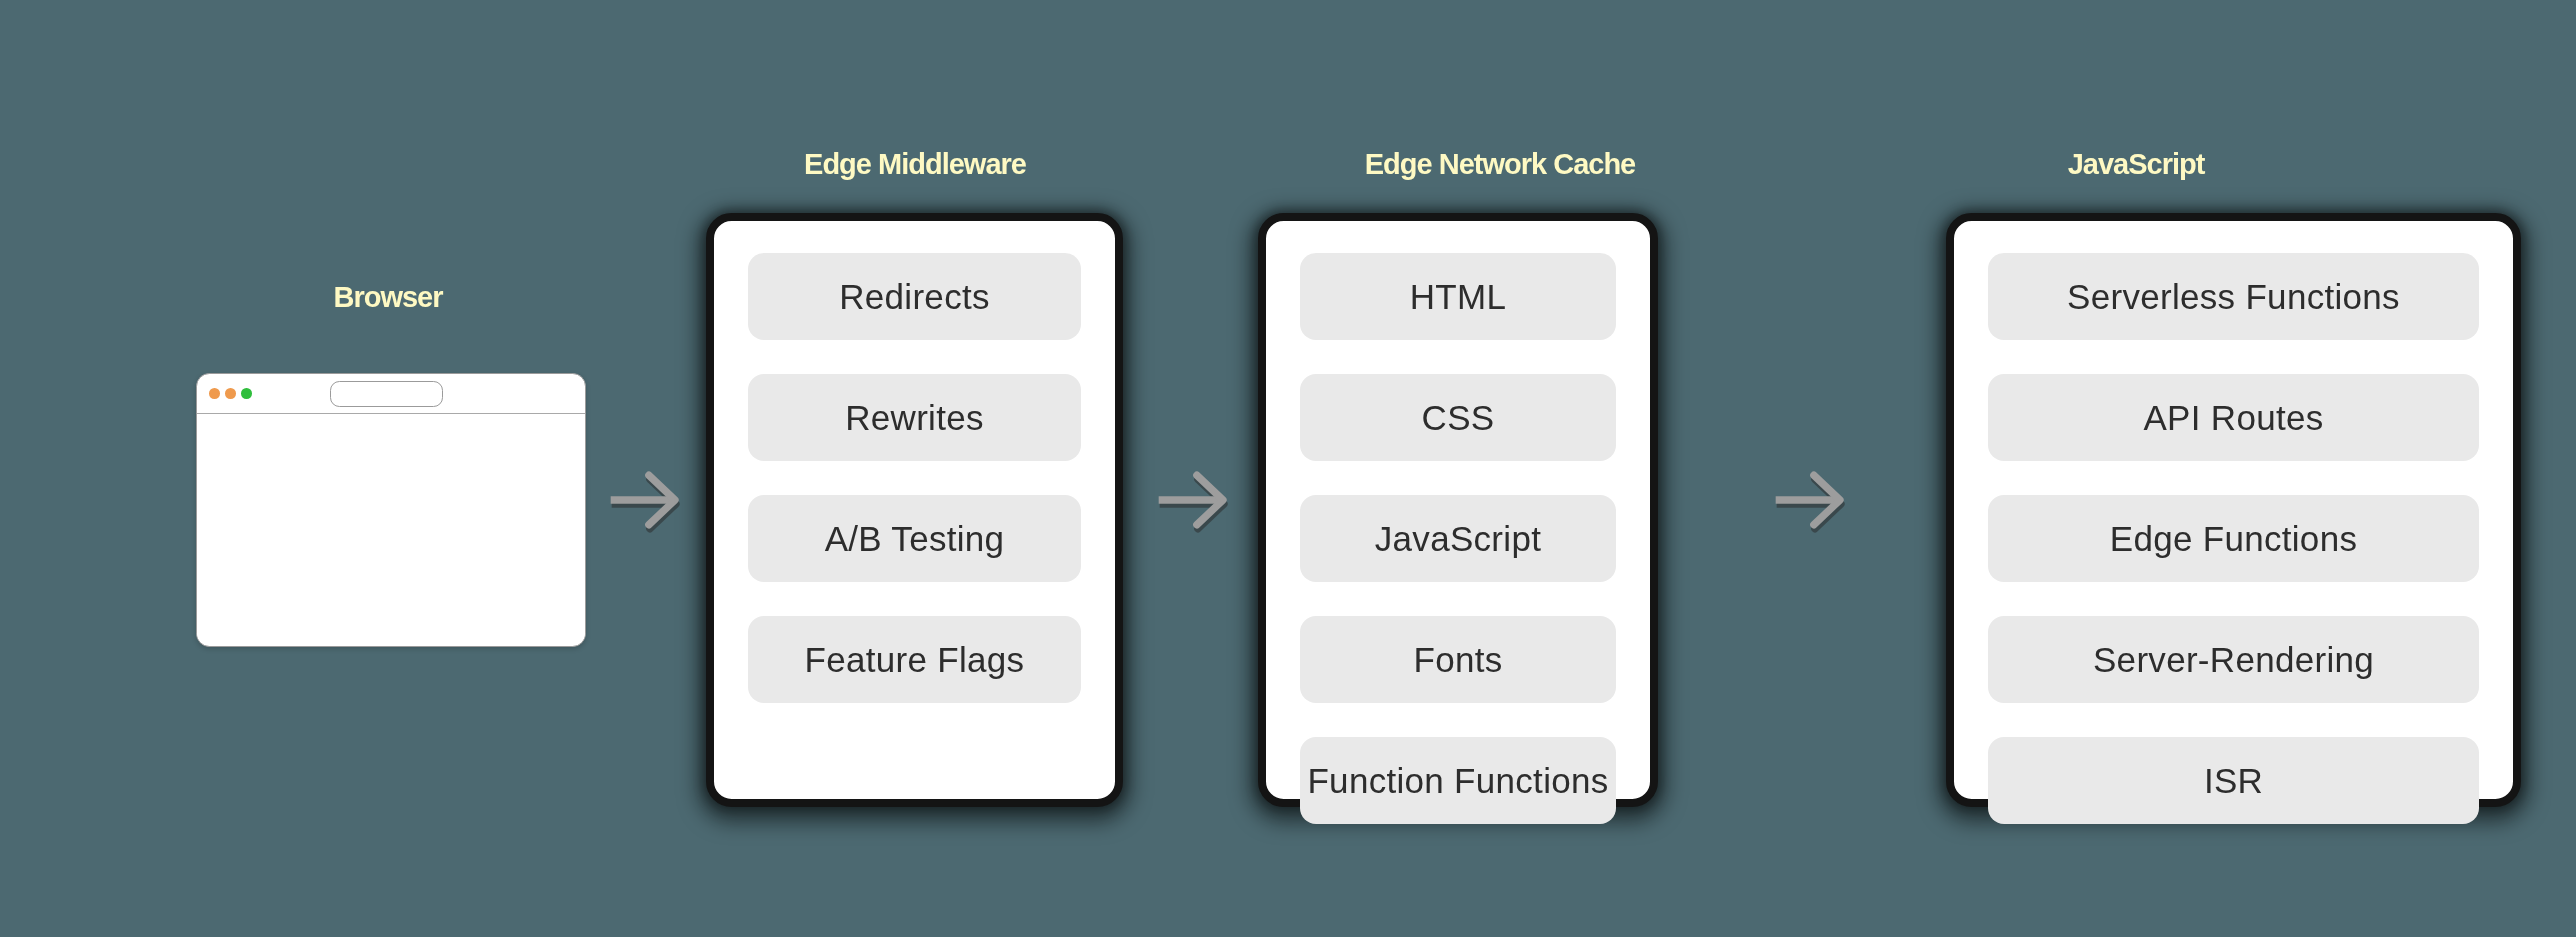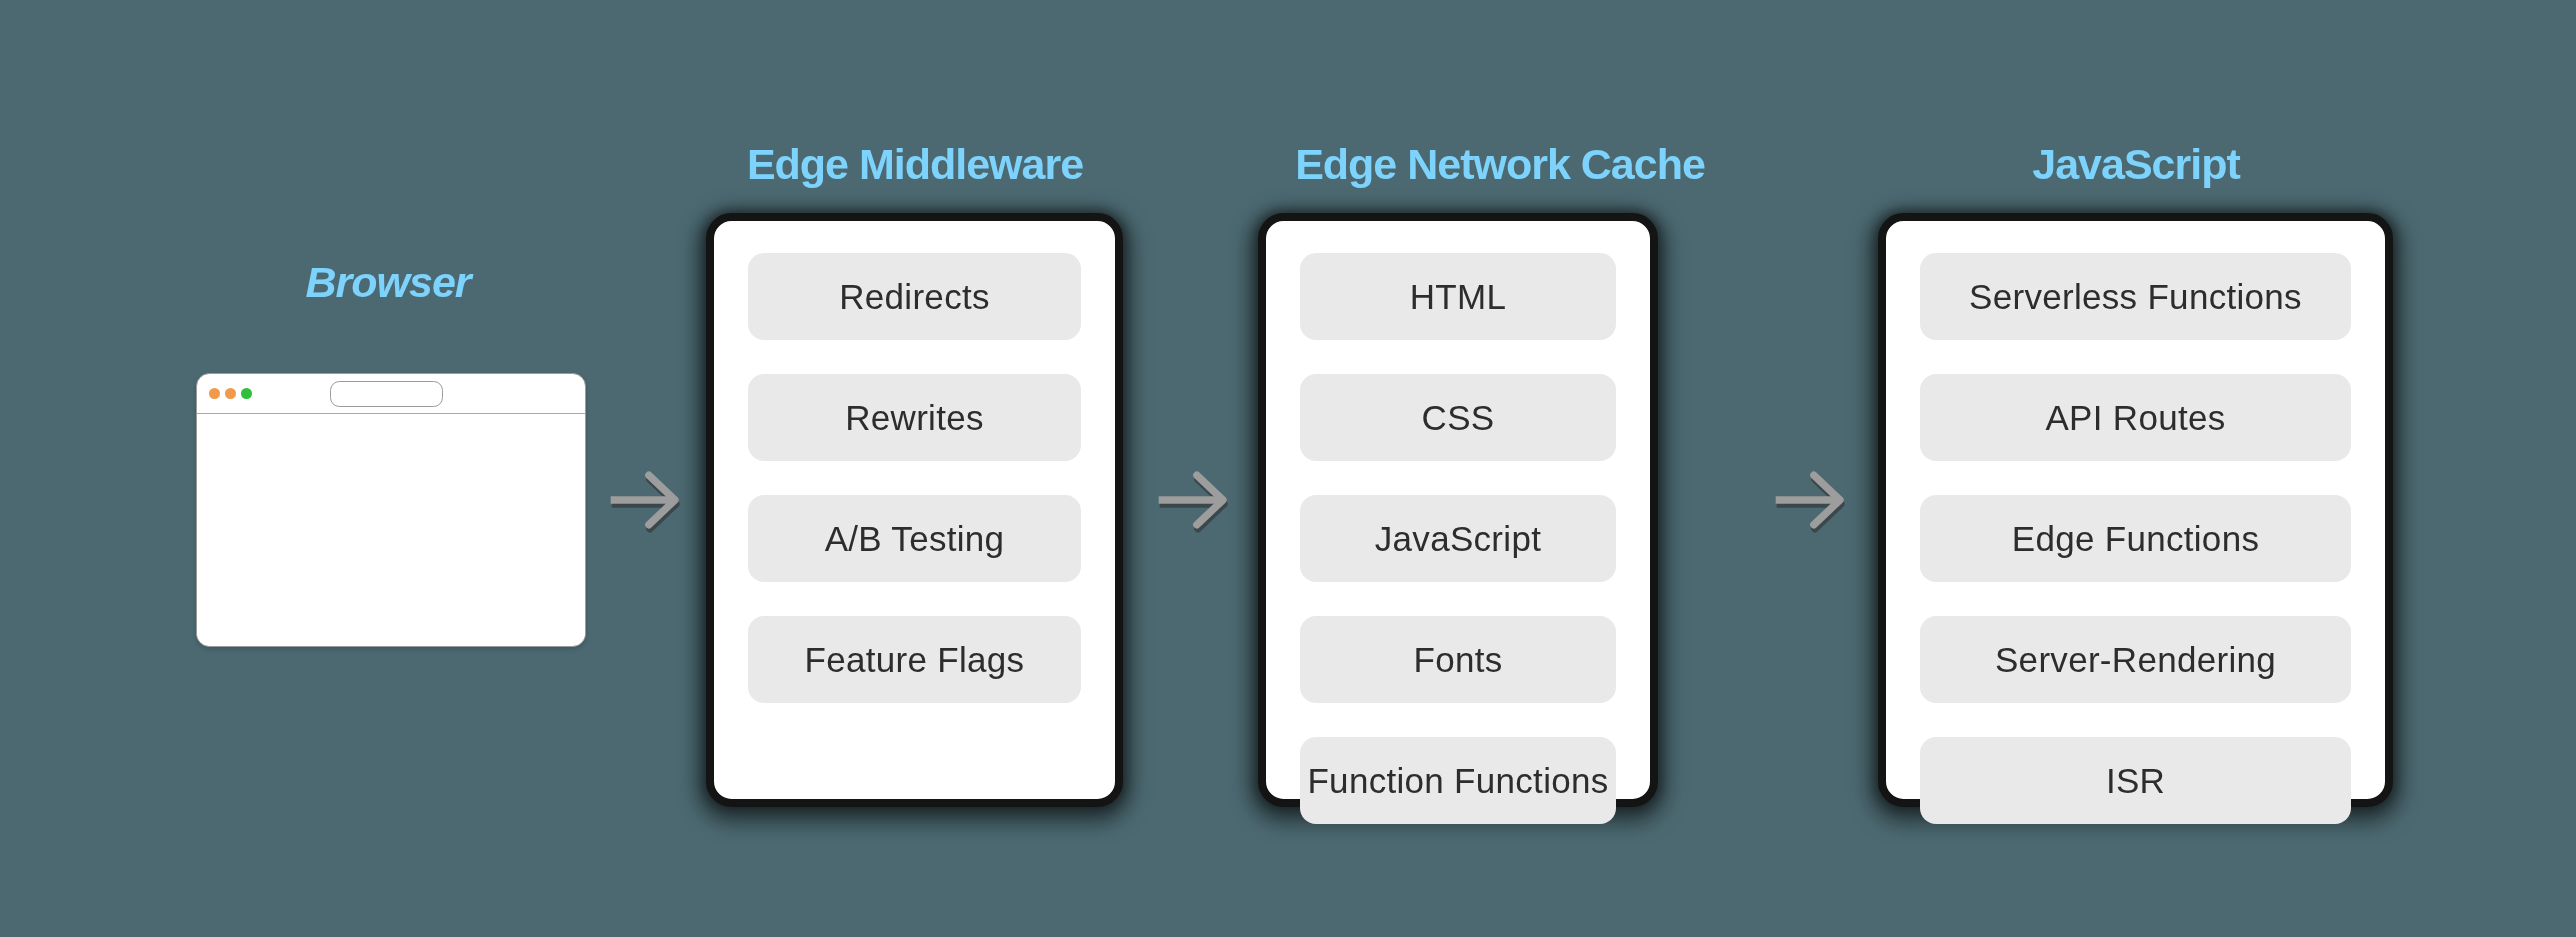--- a/index.html
+++ b/index.html
@@ -9,27 +9,27 @@
     background: #4C6971;
     position: relative;
     overflow: hidden;
   }
   .stage { position: absolute; inset: 0; width: 2576px; height: 937px; }
 
   
   .diagram-title {
     position: absolute;
     transform: translate(-50%, -50%);
-    font-size: 43px;
+    font-size: 29px;
     font-weight: 700;
     letter-spacing: -1px;
-    color: #7dd3fc;
+    color: #fef9c3;
     white-space: nowrap;
   }
-  .t-browser   { left: 388px;  top: 282px; font-style: italic; }
+  .t-browser   { left: 388px;  top: 297px; }
   .t-middleware{ left: 915px; top: 164px; }
   .t-cache     { left: 1500px; top: 164px; }
   .t-functions { left: 2136px; top: 164px; }
 
   
   .browser-window {
     position: absolute;
     left: 196px; top: 373px;
     width: 390px; height: 274px;
     background: #FFFFFF;
@@ -75,21 +75,21 @@
     border: 8px solid #141414;
     border-radius: 25.5px;
     box-shadow: 0 6.7px 20px 8px rgba(6,9,9,0.55), 0 0 9.4px 2.7px rgba(6,9,9,0.35);
     padding: 32px 34px 38px 34px;
     display: flex;
     flex-direction: column;
     gap: 34px;
   }
   .p-middleware { left: 706px; width: 417px; }
   .p-cache      { left: 1258px; width: 400px; }
-  .p-functions  { left: 1878px; width: 515px; }
+  .p-functions  { left: 1946px; width: 575px; }
 
   .pill {
     flex: 0 0 87px;
     background: #E9E9E9;
     border-radius: 16px;
     display: flex;
     align-items: center;
     justify-content: center;
     font-size: 35px;
     font-weight: 400;

